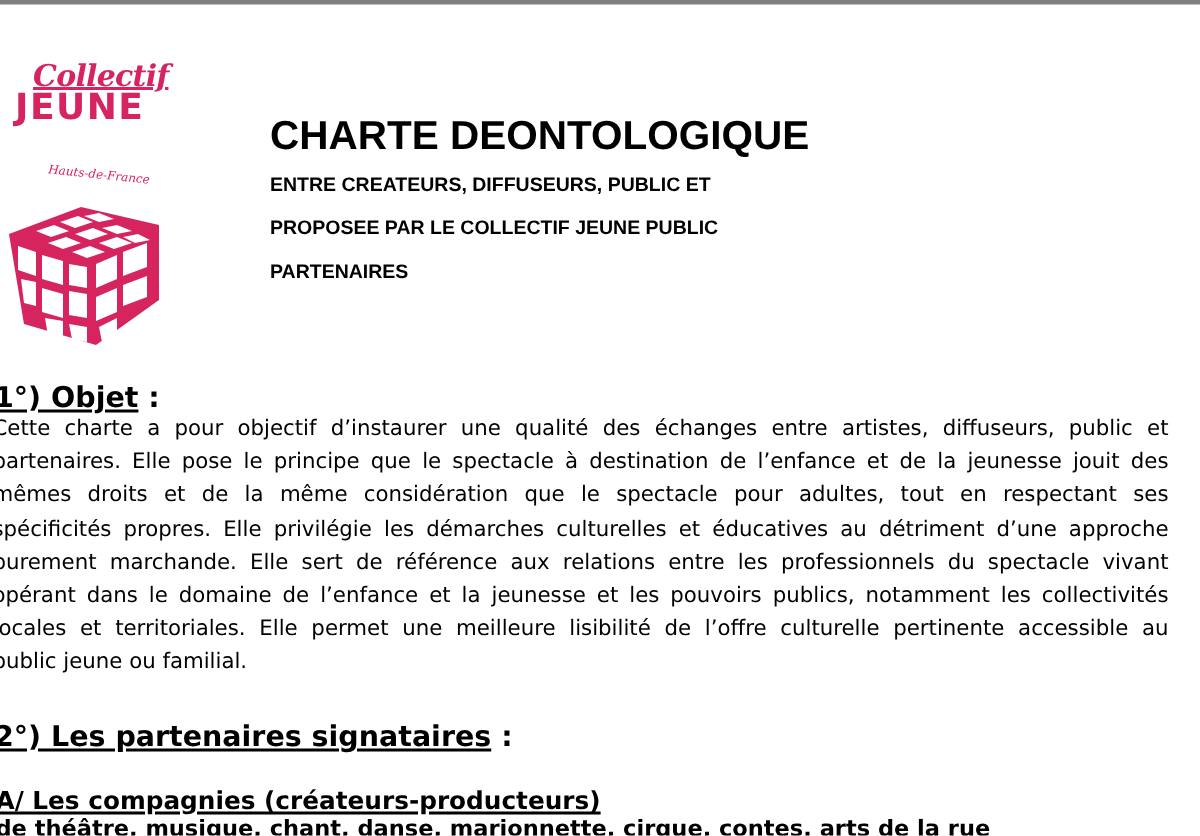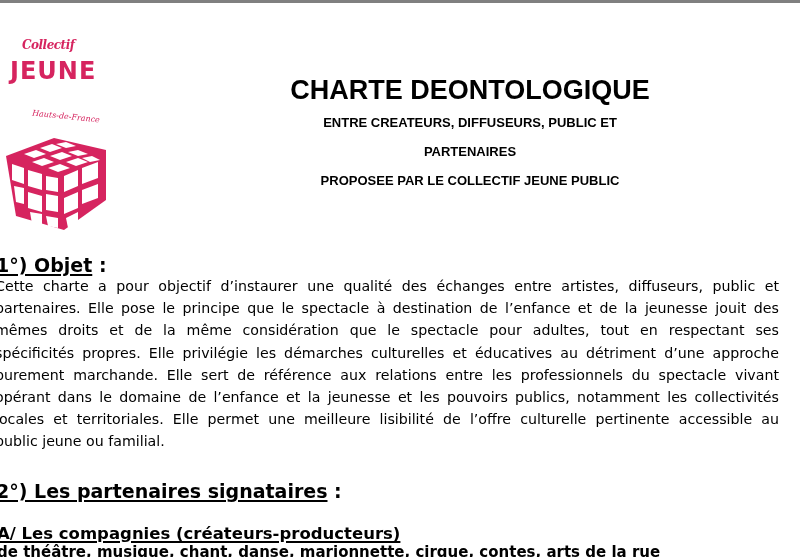--- a/index.html
+++ b/index.html
@@ -1,24 +1,24 @@
 <!DOCTYPE html>
 <html><head>
 <meta charset="utf-8">
 <style>
   html, body { margin:0; padding:0; background:#ffffff; }
   body { width:800px; height:557px; overflow:hidden; position:relative; font-family:"DejaVu Sans", sans-serif; color:#000; }
   .topbar { position:absolute; left:0; top:0; width:800px; height:3px; background:#808080; }
   .logo { position:absolute; left:0; top:30px; width:112px; height:205px; }
-  .logo .l1 { position:absolute; left:22px; top:8px; font-family:"DejaVu Serif", serif; font-style:italic; font-weight:bold; font-size:12px; color:var(--brand); letter-spacing:-0.5px; }
+  .logo .l1 { position:absolute; left:22px; top:8px; font-family:"DejaVu Serif", serif; font-style:italic; font-weight:bold; font-size:20px; color:var(--brand); letter-spacing:-0.5px;text-decoration:underline; }
   .logo .l2 { position:absolute; left:10px; top:30px; font-family:"DejaVu Sans", sans-serif; font-weight:bold; font-size:24px; color:var(--brand); letter-spacing:1px; line-height:22px; }
   .logo .l3 { position:absolute; left:4px; top:54px; font-family:"DejaVu Sans", sans-serif; font-weight:bold; font-size:21px; color:var(--brand); letter-spacing:0.5px; line-height:22px; }
   .logo .l4 { position:absolute; left:32px; top:82px; font-family:"DejaVu Serif", serif; font-style:italic; font-size:8px; color:var(--brand); transform:rotate(6deg); }
   .logo svg { position:absolute; left:2px; top:100px; }
-  .titles { position:absolute; left:180px; top:72px; width:580px; text-align:center; font-family:"Liberation Sans", sans-serif; font-weight:bold; }
+  .titles { position:absolute; left:180px; top:72px; width:580px; text-align:left; font-family:"Liberation Sans", sans-serif; font-weight:bold; }
   .t1 { font-size:27px; line-height:36px; margin-top:0; }
   .t2 { font-size:13px; line-height:29px; }
   .section { position:absolute; left:-4px; font-family:"DejaVu Sans", sans-serif; font-weight:bold; }
   .h1 { top:254px; font-size:19px; }
   .h1 u, .h2 u, .h3 u { text-decoration:underline; text-decoration-thickness:2px; text-underline-offset:2px; }
   .para { position:absolute; left:-5px; top:275px; width:784px; font-family:"DejaVu Sans", sans-serif; font-size:14.2px; line-height:22.2px; text-align:justify; }
   .para .line { display:block; text-align:justify; text-align-last:justify; white-space:nowrap; }
   .para .line.last { text-align-last:left; }
   .h2 { top:480px; font-size:19px; }
   .h3 { top:524px; font-size:16.5px; left:-3px; }
@@ -65,22 +65,22 @@
       <polygon points="62,68 76,62 76,78 62,84"></polygon>
       <polygon points="80,60 96,54 96,68 80,74"></polygon>
       <polygon points="64,88 76,82 76,92 66,98"></polygon>
     </g>
   </svg>
 </div>
 
 <div class="titles">
   <div class="t1">CHARTE DEONTOLOGIQUE</div>
   <div class="t2">ENTRE CREATEURS, DIFFUSEURS, PUBLIC ET</div>
+  <div class="t2">PROPOSEE PAR LE COLLECTIF JEUNE PUBLIC</div>
   <div class="t2">PARTENAIRES</div>
-  <div class="t2">PROPOSEE PAR LE COLLECTIF JEUNE PUBLIC</div>
 </div>
 
 <div class="section h1"><u>1°) Objet</u><span> :</span></div>
 
 <div class="para">
   <span class="line">Cette charte a pour objectif d’instaurer une qualité des échanges entre artistes, diffuseurs, public et</span>
   <span class="line">partenaires. Elle pose le principe que le spectacle à destination de l’enfance et de la jeunesse jouit des</span>
   <span class="line">mêmes droits et de la même considération que le spectacle pour adultes, tout en respectant ses</span>
   <span class="line">spécificités propres. Elle privilégie les démarches culturelles et éducatives au détriment d’une approche</span>
   <span class="line">purement marchande. Elle sert de référence aux relations entre les professionnels du spectacle vivant</span>

